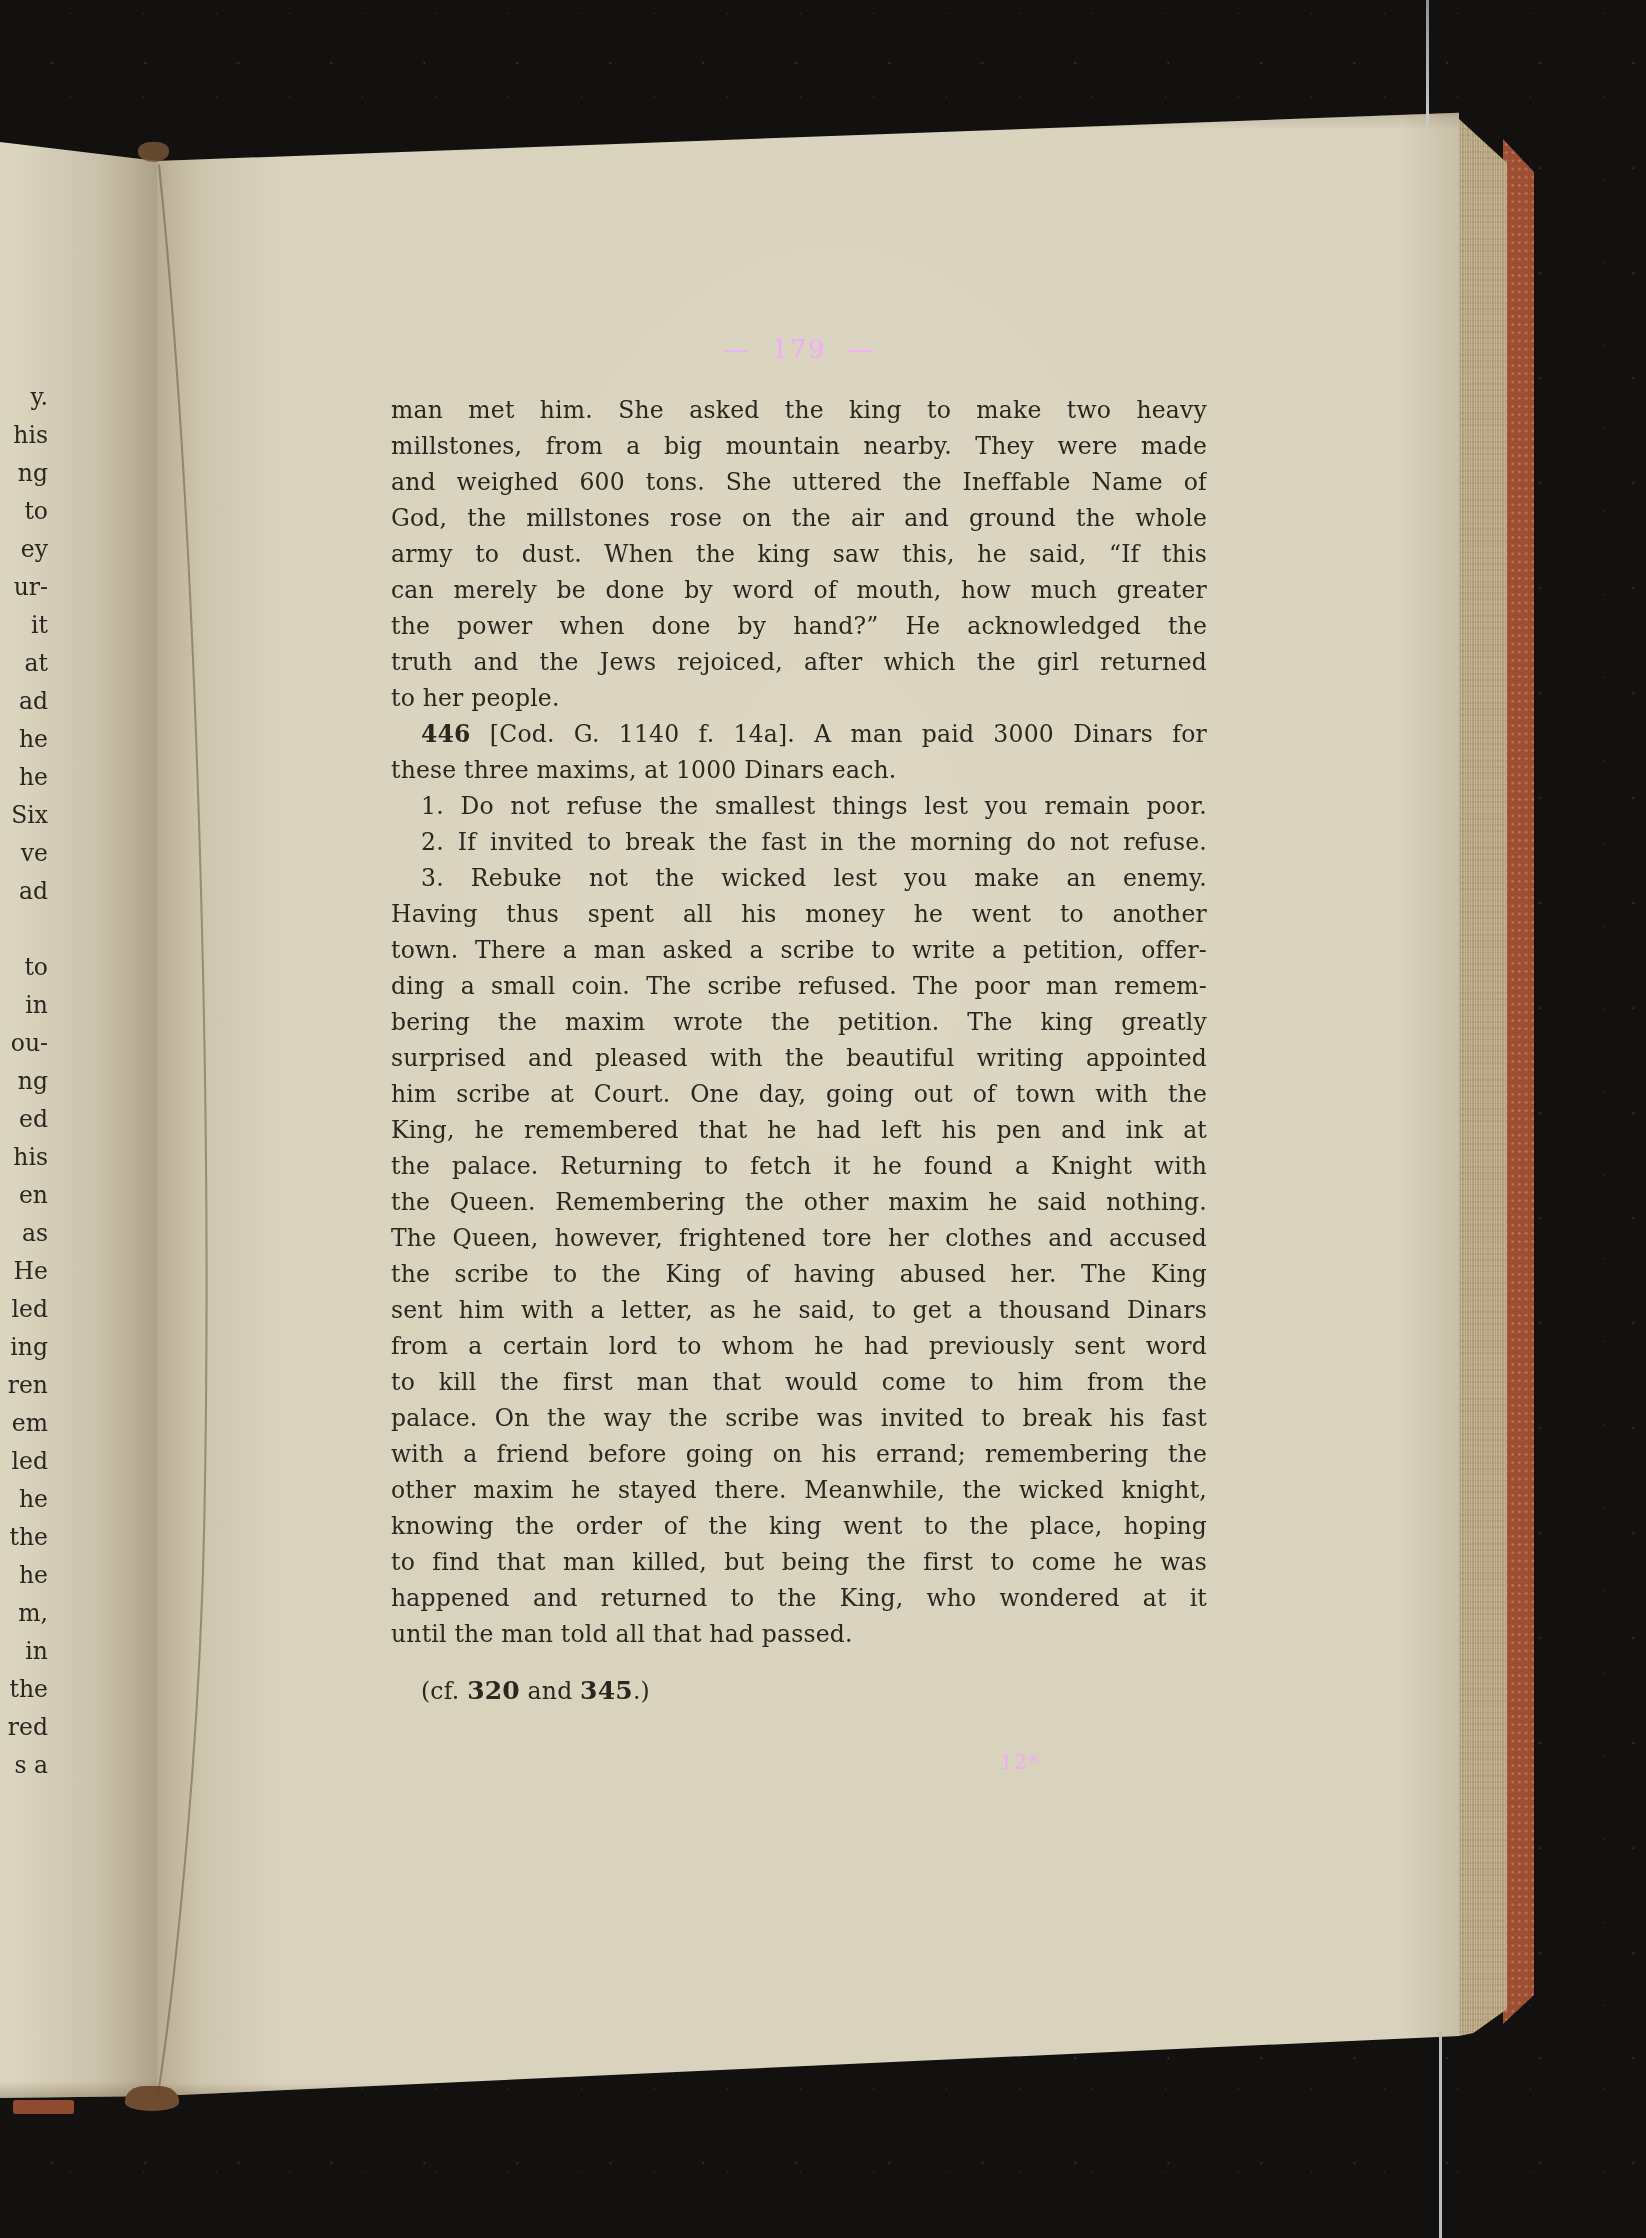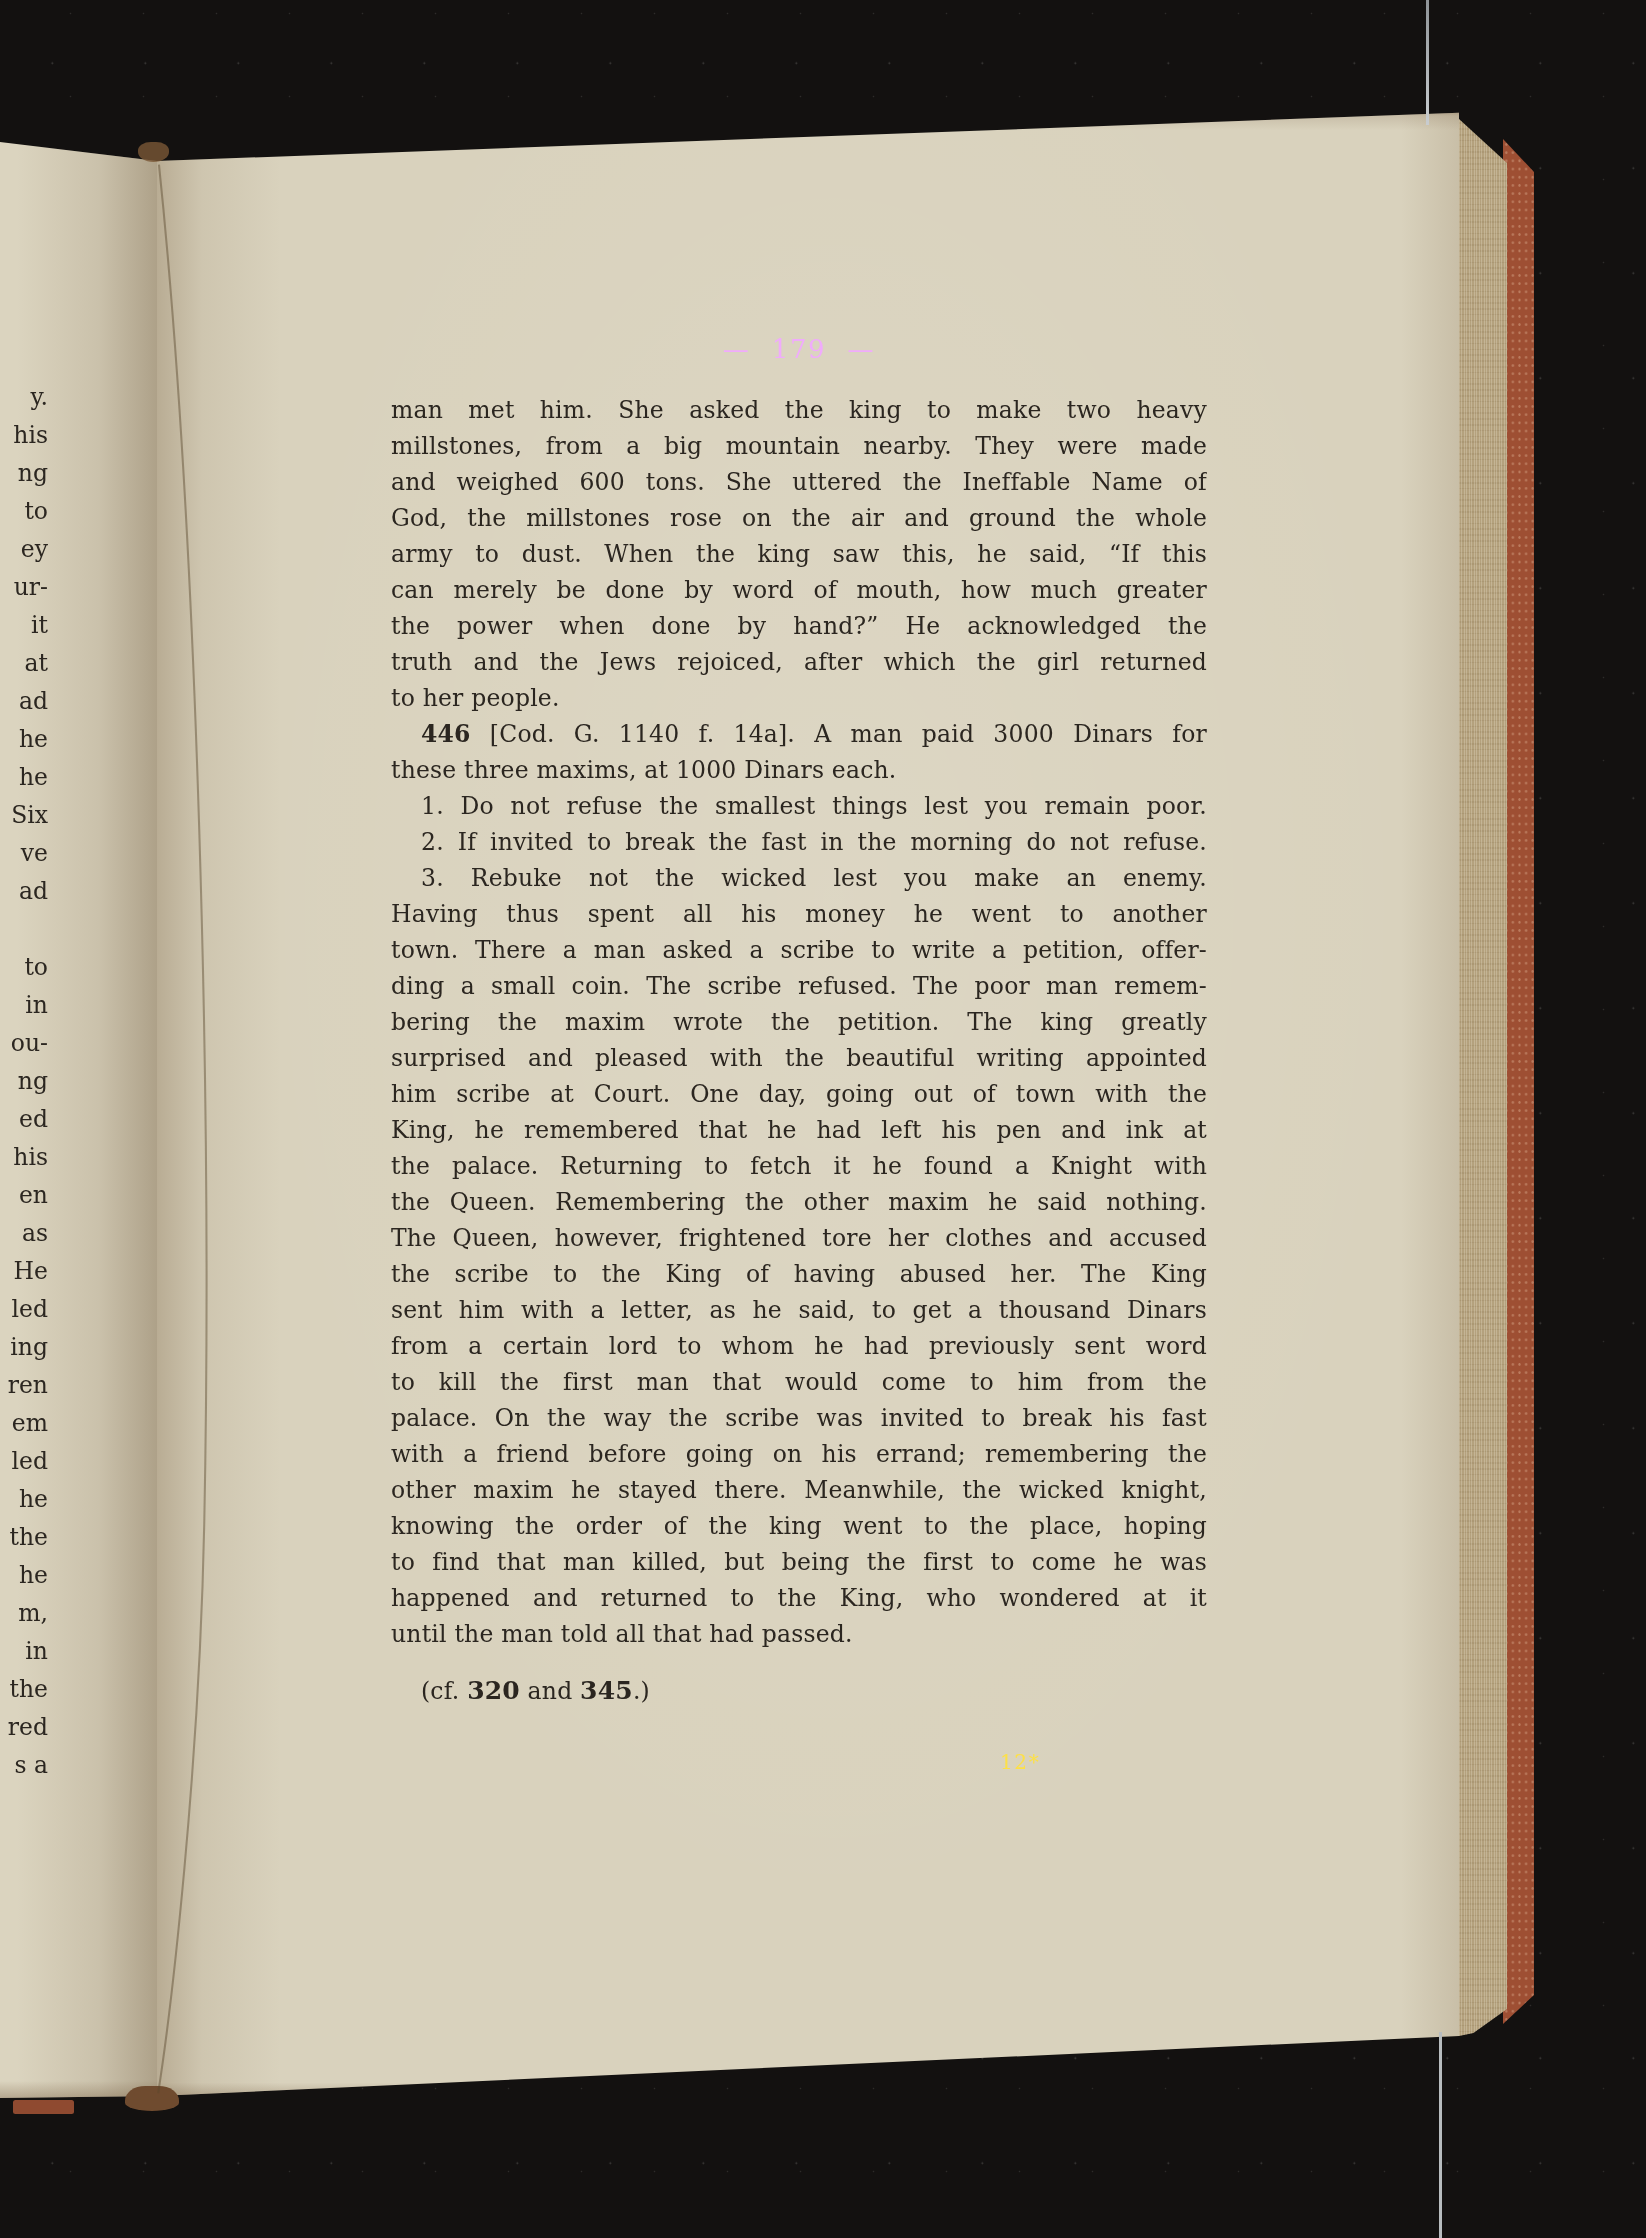--- a/index.html
+++ b/index.html
@@ -53,21 +53,21 @@
   
   .pageno{left:391px;top:334px;width:816px;z-index:6;text-align:center;
     font-size:26px;letter-spacing:1.6px;word-spacing:11.5px;color:#f0abfc;}
   .textblock{left:391px;top:392px;width:816px;z-index:6;font-size:23.5px;}
   .line{height:36px;line-height:36px;overflow:hidden;letter-spacing:0.2px;}
   .just{text-align:justify;text-align-last:justify;}
   .indent{padding-left:30px;}
   .bold{font-weight:bold;}
   .cfline{margin-top:21.4px;}
   .cfline .bold{font-size:25px;}
-  .signature{left:1000px;top:1750px;z-index:6;font-size:20px;letter-spacing:1.6px;color:#fde047;}
+  .signature{left:1000px;top:1750px;z-index:6;font-size:20px;letter-spacing:1.6px;color:#f0abfc;}
   .fragments{left:0;top:378px;width:48px;z-index:6;text-align:right;
     font-size:23.5px;color:#2b2620;}
   .frag{height:38px;line-height:38px;overflow:visible;white-space:nowrap;}
 </style>
 </head>
 <body>
 
 <div class="stage">
 
   <div class="abs cover-edge"></div>

